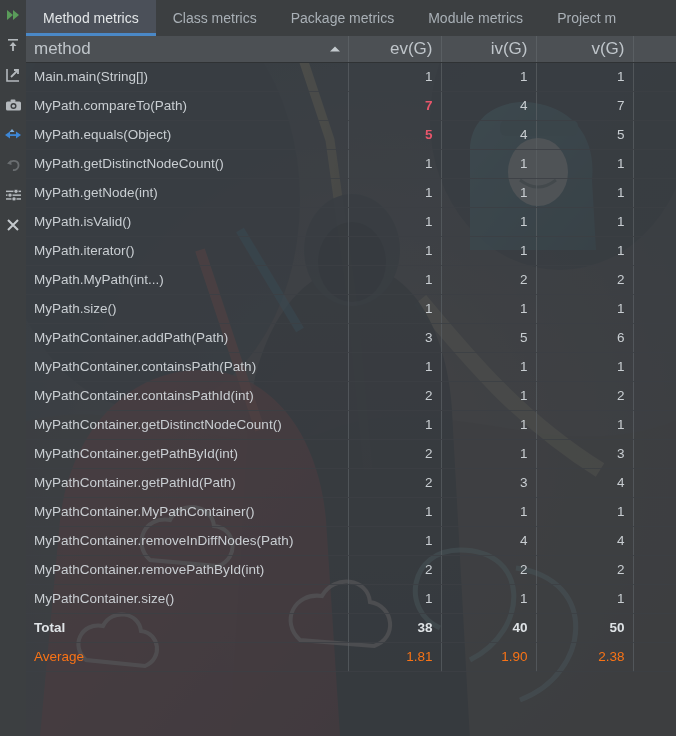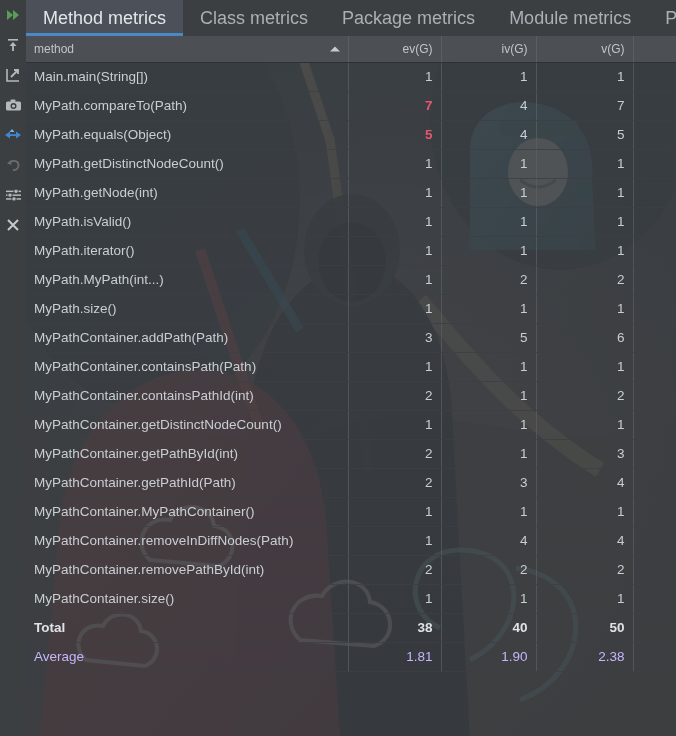--- a/index.html
+++ b/index.html
@@ -72,21 +72,21 @@
     background: #3c3f41;
     display: flex;
     align-items: stretch;
     white-space: nowrap;
   }
   .tab {
     position: relative;
     padding: 0 17px;
     display: flex;
     align-items: center;
-    font-size: 18px;
+    font-size: 14px;
     color: #a9b0b6;
     cursor: pointer;
     flex: 0 0 auto;
   }
   .tab.active {
     background: #4b5059;
     color: #e3e6e8;
   }
   .tab.active::after {
     content: "";
@@ -113,21 +113,21 @@
   table.metrics col.c-method { width: 322px; }
   table.metrics col.c-ev     { width: 93px; }
   table.metrics col.c-iv     { width: 95px; }
   table.metrics col.c-v      { width: 97px; }
   table.metrics col.c-pad    { width: 43px; }
 
   thead th {
     height: 26px;
     padding: 0 8px;
     font-weight: normal;
-    font-size: 12px;
+    font-size: 17px;
     color: #bfc5ca;
     background: #4c5054;
     border-right: 1px solid #5a5f63;
     border-bottom: 1px solid #2f3234;
     text-align: right;
     vertical-align: middle;
     box-sizing: border-box;
     white-space: nowrap;
   }
   thead th.h-method { text-align: left; position: relative; }
@@ -150,21 +150,21 @@
     text-align: right;
     vertical-align: middle;
     color: #c9ced2;
     box-sizing: border-box;
     white-space: nowrap;
     overflow: hidden;
   }
   tbody td.m { text-align: left; margin-left: 48px; }
   tbody td.pad { border-right: none; }
   tbody tr.summary td { font-weight: bold; color: #dfe3e6; }
-  tbody tr.avg td { color: #c4b5fd; }
+  tbody tr.avg td { color: #f97316; }
   td .hot { color: #e8566b; font-weight: bold; }
 </style>
 </head>
 <body>
 
 <div id="app">
 
   <div id="wallpaper">
     <svg viewBox="0 0 676 736" preserveAspectRatio="xMidYMid slice" aria-hidden="true">
       <defs>

